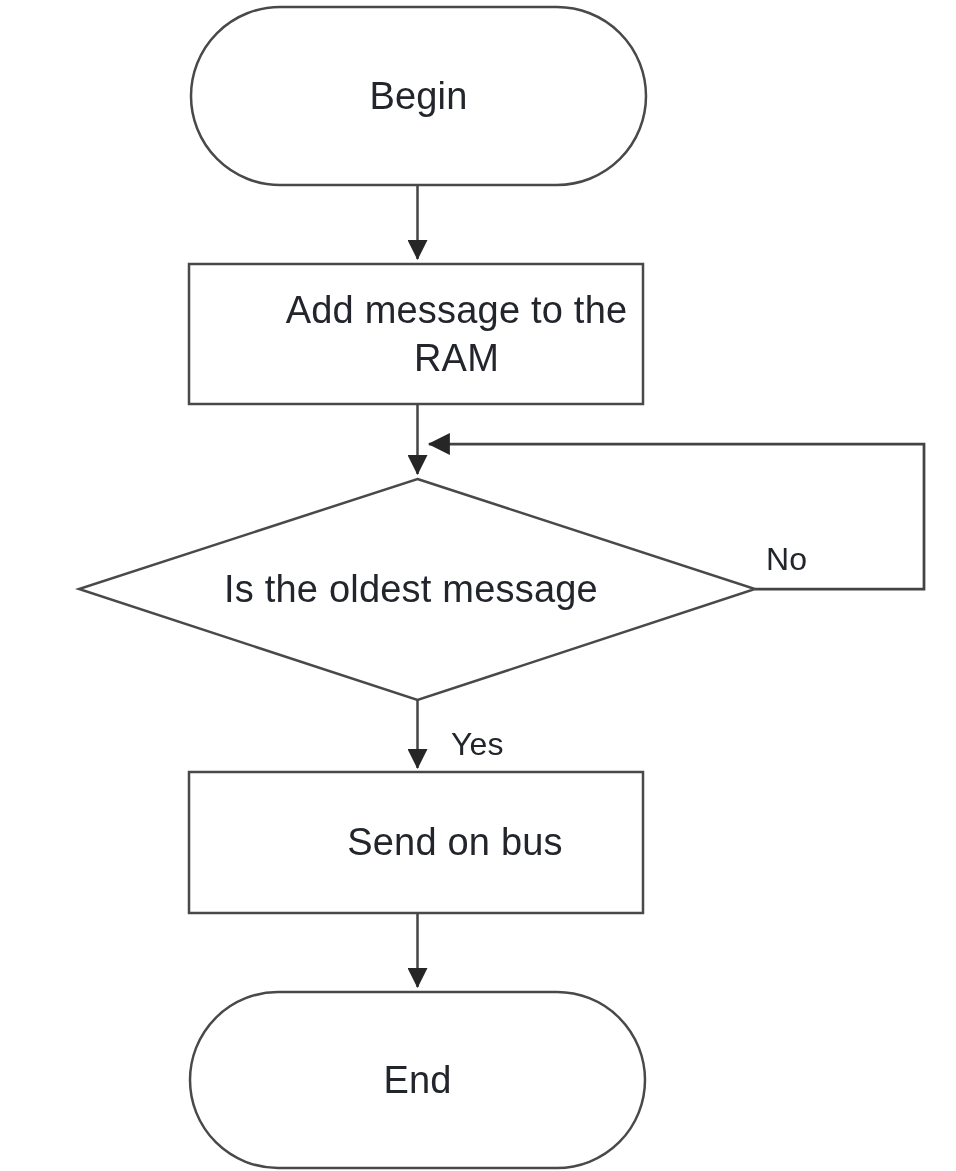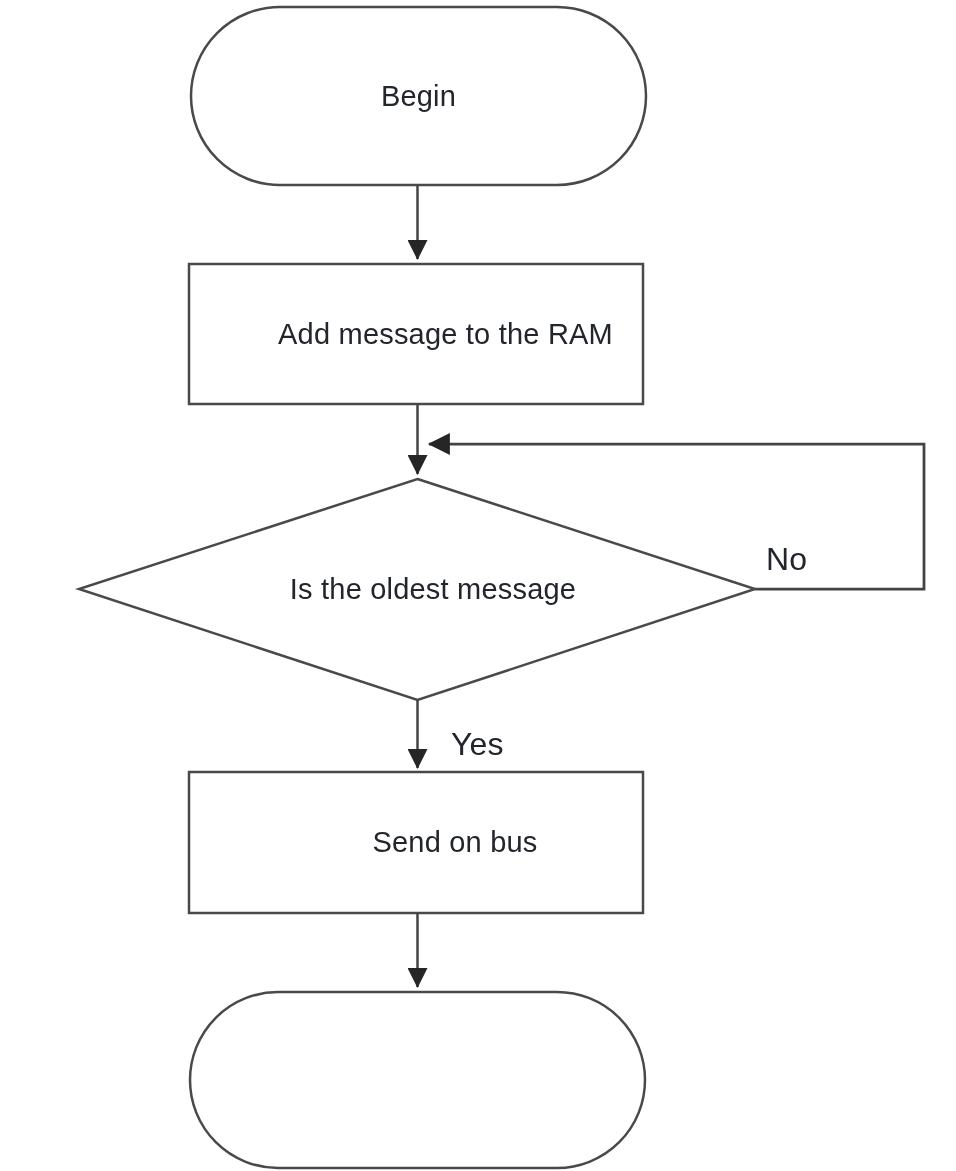--- a/index.html
+++ b/index.html
@@ -12,21 +12,21 @@
     overflow:hidden;
   }
   svg.wires{position:absolute;left:0;top:0;width:956px;height:1171px;}
   .shape{fill:none;stroke:#494949;stroke-width:2.5;}
   .wire{fill:none;stroke:#444444;stroke-width:2.5;}
   .loop{fill:none;stroke:#434343;stroke-width:2.75;}
   .node-label{
     position:absolute;
     display:flex;align-items:center;justify-content:center;
     text-align:center;
-    font-size:29px;
+    font-size:38px;
     line-height:1.27;
     letter-spacing:0.2px;
     pointer-events:none;
   }
   .node-label .wrap{display:block;max-width:360px;}
   .edge-label{
     position:absolute;
     font-size:32px;
     line-height:1.15;
     letter-spacing:0.2px;
@@ -64,30 +64,33 @@
 
     <line class="wire" x1="417.5" y1="913" x2="417.5" y2="987" marker-end="url(#arrow)"></line>
 
     <rect class="shape" x="190" y="992" width="455" height="176" rx="88" ry="88"></rect>
   </svg>
 
   <div class="node-label" style="left:191px;top:7px;width:455px;height:178px;">
     <span class="wrap">Begin</span>
   </div>
 
-  <div class="node-label" style="left:189px;top:264px;width:513px;height:140px;">
+  <div class="node-label" style="left:200px;top:264px;width:513px;height:140px;">
     <span class="wrap">Add message to the RAM</span>
   </div>
 
-  <div class="node-label" style="left:95px;top:479px;width:676px;height:221px;">
+  <div class="node-label" style="left:73px;top:479px;width:676px;height:221px;">
     <span>Is the oldest message</span>
   </div>
 
   <div class="node-label" style="left:189px;top:772px;width:532px;height:141px;">
     <span class="wrap">Send on bus</span>
   </div>
 
+  <div class="node-label" style="left:190px;top:992px;width:455px;height:176px;">
+    <span class="wrap">End</span>
+  </div>
 
   <div class="edge-label" style="left:451px;top:726px;">Yes</div>
 
   <div class="edge-label" style="left:766px;top:541px;">No</div>
 
 </div>
 
 </body></html>

